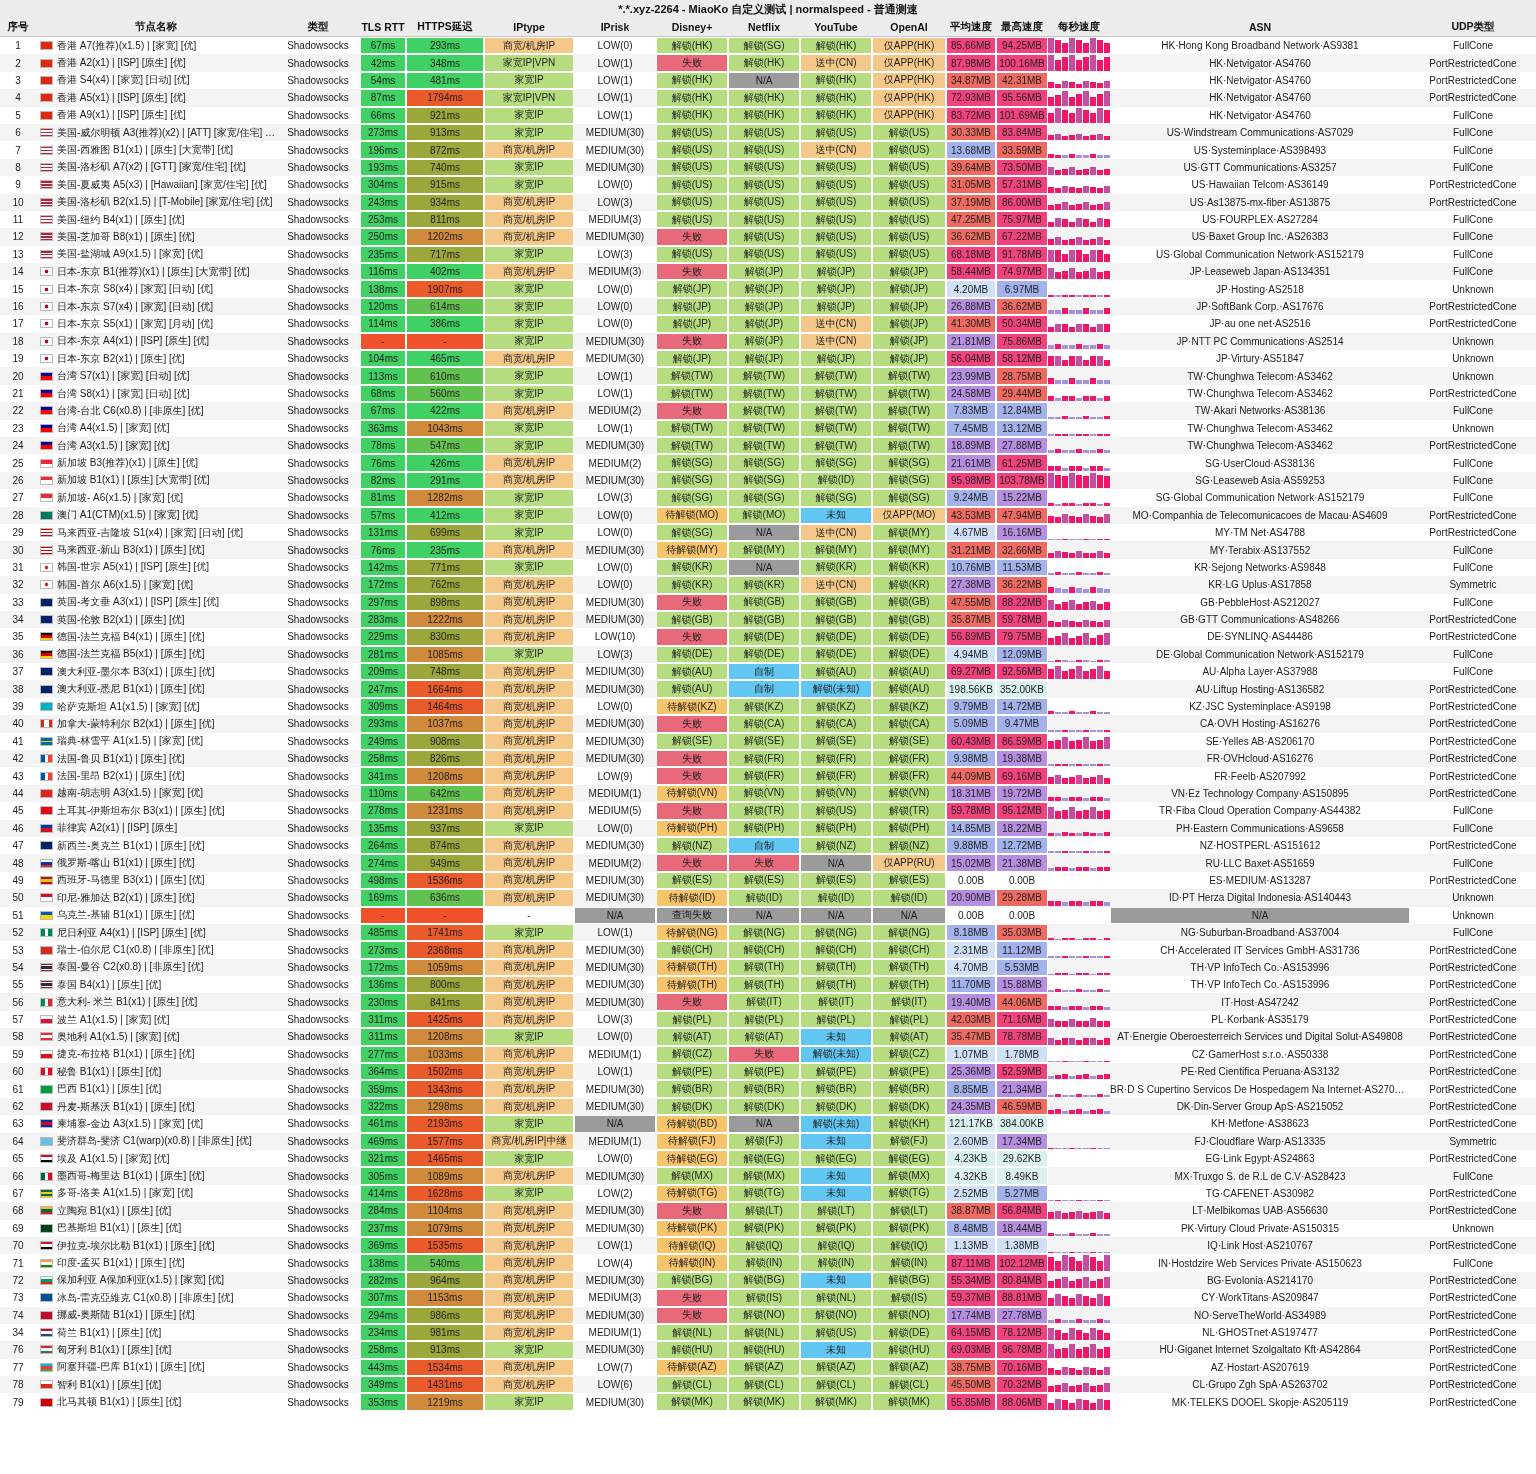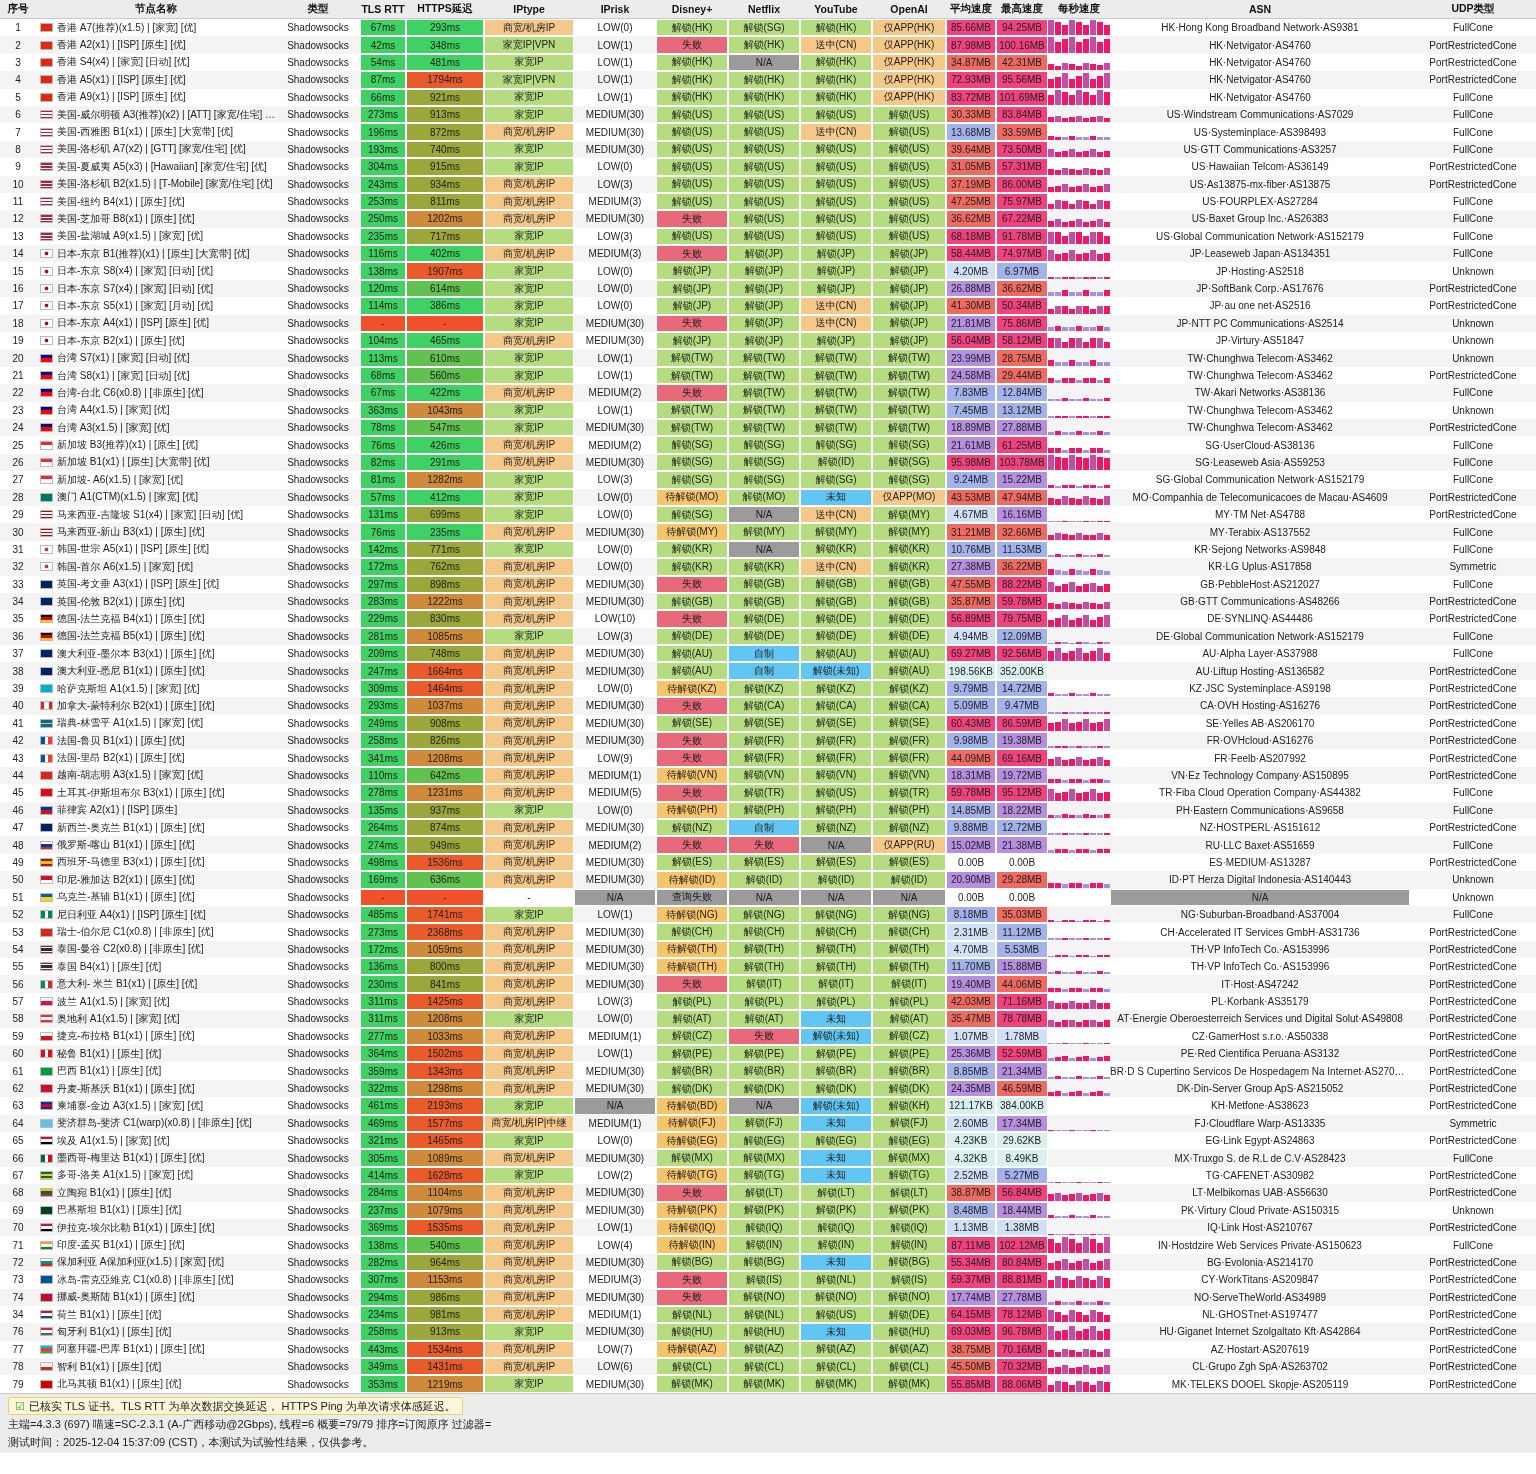--- a/index.html
+++ b/index.html
@@ -27,20 +27,23 @@
   .bar{width:6px;flex:0 0 6px;}
   .asn-na{background:#9b9b9b;border:1px solid #fff;}
   .footer{background:#ececec;border-top:1px solid #c9c9c9;padding:3px 8px 0 8px;font-size:11px;line-height:18px;color:#1b1b1b;height:60px;box-sizing:border-box;}
   .f1wrap{display:inline-block;background:#fbf6d9;border:1px solid #e3d66f;border-radius:2px;padding:0 6px;line-height:16px;}
   .check{color:#3aa33a;font-weight:700;margin-right:4px;}
 </style>
 </head>
 <body>
 
 <div class="app">
+  <div class="titlebar">
+    <span>*.*.xyz-2264 - MiaoKo 自定义测试 | normalspeed - 普通测速</span>
+  </div>
   <div class="grid-row thead" id="thead">
       <div class="hcell">序号</div>
       <div class="hcell">节点名称</div>
       <div class="hcell">类型</div>
       <div class="hcell">TLS RTT</div>
       <div class="hcell">HTTPS延迟</div>
       <div class="hcell">IPtype</div>
       <div class="hcell">IPrisk</div>
       <div class="hcell">Disney+</div>
       <div class="hcell">Netflix</div>
@@ -2752,20 +2755,13 @@
             <span class="bar" style="height: 10.6px; background: rgb(196, 79, 160);"></span>
             <span class="bar" style="height: 9.6px; background: rgb(239, 23, 103);"></span>
           </div>
         </div>
         <div class="cell">
           <span class="asn-text">MK·TELEKS DOOEL Skopje·AS205119</span>
         </div>
         <div class="cell">PortRestrictedCone</div>
       </div>
     </div>
-  <div class="footer">
-    <div>
-      <span class="f1wrap"><span class="check">☑</span><span>已核实 TLS 证书。TLS RTT 为单次数据交换延迟， HTTPS Ping 为单次请求体感延迟。</span></span>
-    </div>
-    <div>主端=4.3.3 (697) 喵速=SC-2.3.1 (A-广西移动@2Gbps), 线程=6 概要=79/79 排序=订阅原序 过滤器=</div>
-    <div>测试时间：2025-12-04 15:37:09 (CST)，本测试为试验性结果，仅供参考。</div>
-  </div>
 </div>
 
 </body></html>

